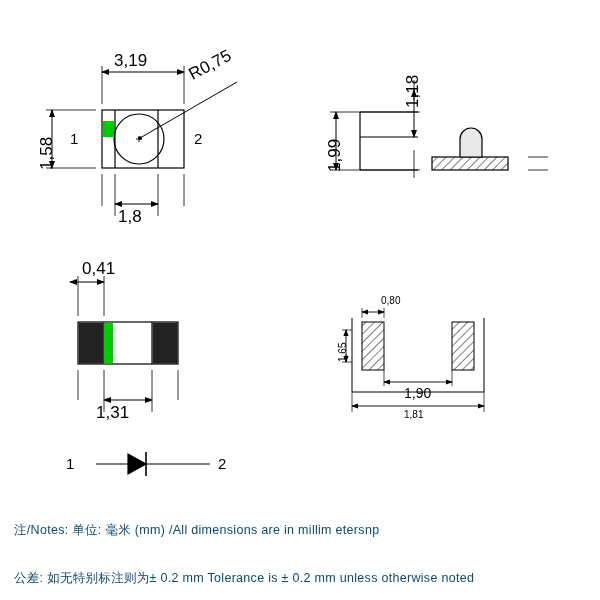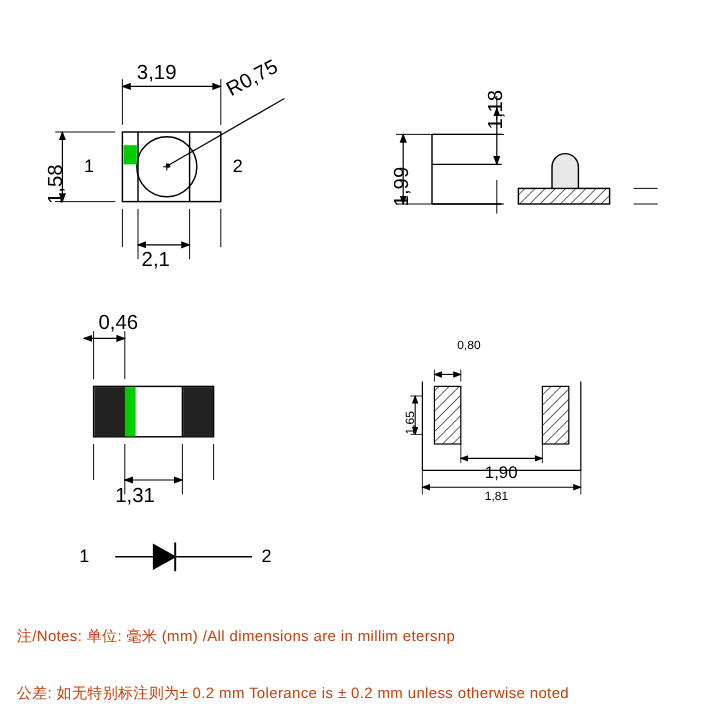--- a/index.html
+++ b/index.html
@@ -23,21 +23,21 @@
     white-space: nowrap;
     line-height: 1;
   }
   .vert {
     transform-origin: 0 0;
     transform: rotate(-90deg);
   }
   .note {
     position: absolute;
     font-family: "Liberation Sans", sans-serif;
-    color: #c2410c;
+    color: #0c4a6e;
     white-space: nowrap;
     font-size: 12.5px;
     letter-spacing: 0.3px;
   }
   svg { position: absolute; left: 0; top: 0; }
 </style>
 </head>
 <body>
 
 <div id="page">
@@ -168,32 +168,32 @@
     <g stroke="#000" fill="none" stroke-width="1.2">
       <line x1="96" y1="464" x2="210" y2="464"></line>
       <path d="M128,454 L128,474 L146,464 Z" fill="#000"></path>
       <line x1="146" y1="452" x2="146" y2="476" stroke-width="1.6"></line>
     </g>
   </svg>
 
   <div class="dim-text" style="left:114px; top:52px; font-size:17px;">3,19</div>
   <div class="dim-text vert" style="left:38px; top:170px; font-size:17px;">1,58</div>
   <div class="dim-text" style="left:186px; top:68px; font-size:17px; transform:rotate(-28deg); transform-origin:0 0;">R0,75</div>
-  <div class="dim-text" style="left:118px; top:208px; font-size:17px;">2,1</div>
+  <div class="dim-text" style="left:118px; top:208px; font-size:17px;">1,8</div>
   <div class="dim-text" style="left:70px; top:131px; font-size:15px;">1</div>
   <div class="dim-text" style="left:194px; top:131px; font-size:15px;">2</div>
 
   <div class="dim-text vert" style="left:326px; top:172px; font-size:17px;">1,99</div>
   <div class="dim-text vert" style="left:404px; top:108px; font-size:17px;">1,18</div>
   <div class="dim-text vert" style="left:562px; top:196px; font-size:17px;">0,47</div>
 
-  <div class="dim-text" style="left:82px; top:260px; font-size:17px;">0,46</div>
+  <div class="dim-text" style="left:82px; top:260px; font-size:17px;">0,41</div>
   <div class="dim-text" style="left:96px; top:404px; font-size:17px;">1,31</div>
 
-  <div class="dim-text" style="left:362px; top:284px; font-size:10px;padding-left:19px;">0,80</div>
+  <div class="dim-text" style="left:362px; top:296px; font-size:10px;padding-left:19px;">0,80</div>
   <div class="dim-text vert" style="left:338px; top:362px; font-size:10px;">1,65</div>
   <div class="dim-text" style="left:404px; top:386px; font-size:14px;">1,90</div>
   <div class="dim-text" style="left:404px; top:410px; font-size:10px;">1,81</div>
 
   <div class="dim-text" style="left:66px; top:456px; font-size:15px;">1</div>
   <div class="dim-text" style="left:218px; top:456px; font-size:15px;">2</div>
 
   <div class="note" style="left:14px; top:522px;">
     <span>注/Notes: 单位: 毫米 (mm) /All dimensions are in millim eters</span><span>np</span>
   </div>

